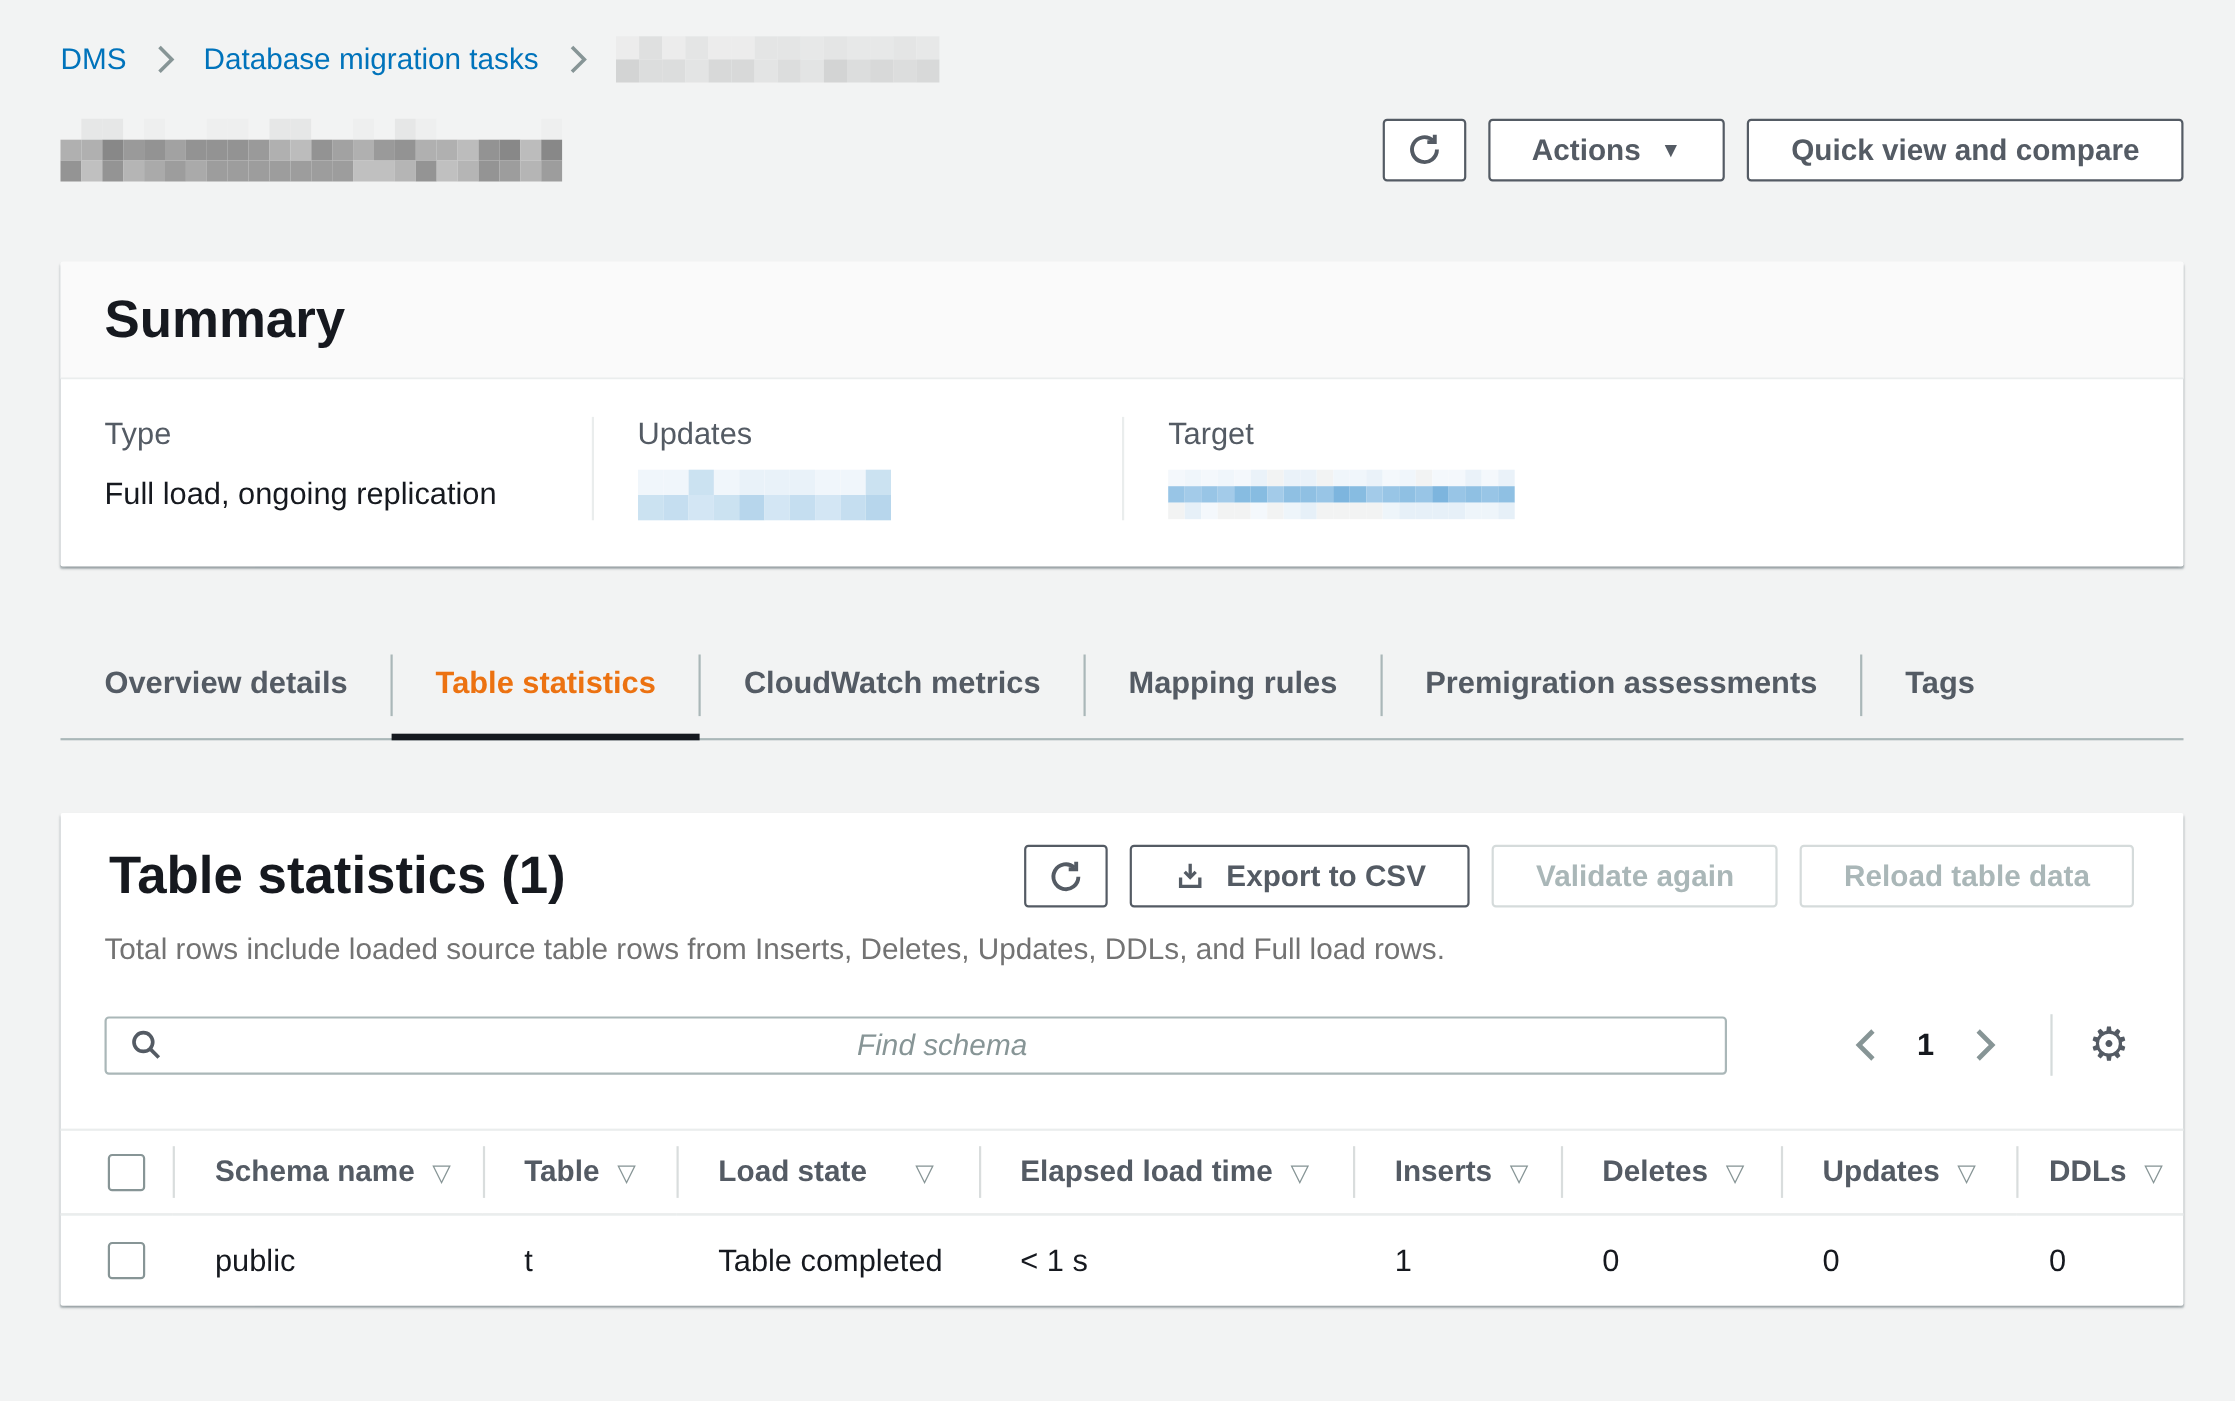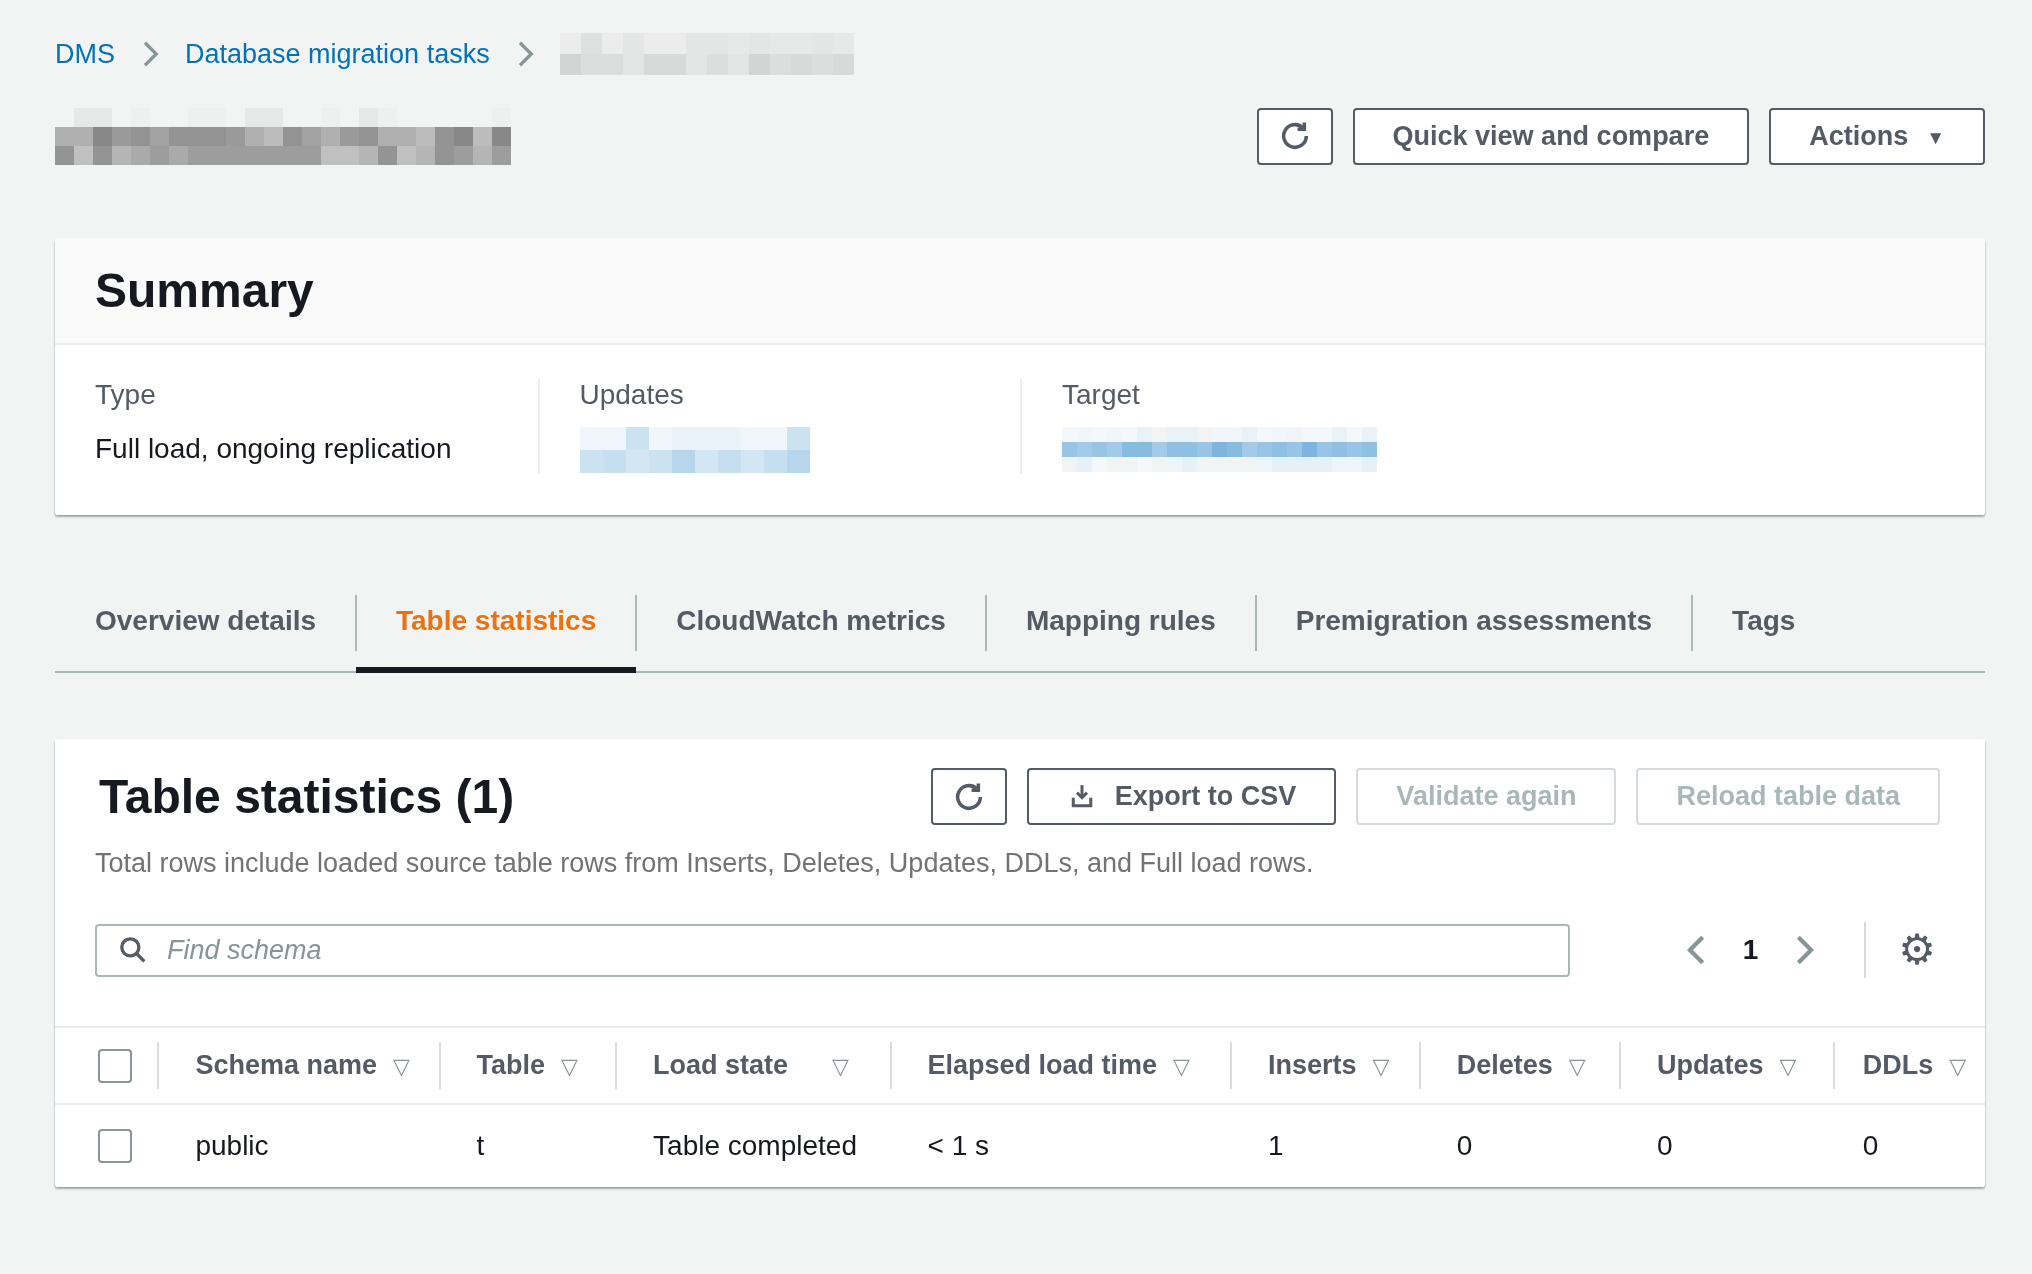--- a/index.html
+++ b/index.html
@@ -57,20 +57,21 @@
   .stats-title-row{display:flex;justify-content:space-between;align-items:center;}
   .stats-desc{margin-top:18px;font-size:27px;color:#737373;line-height:34px;}
   .search-row{display:flex;align-items:center;margin-top:42px;}
   .search-box{
     display:flex;align-items:center;gap:16px;flex:0 0 auto;width:1475px;height:53px;
     border:2px solid #aab7b8;border-radius:4px;background:#fff;padding:0 20px;box-sizing:border-box;
   }
   .search-box input{
     border:none;outline:none;flex:1;font-size:27px;color:#16191f;background:transparent;
     font-family:"Liberation Sans",sans-serif;
+    text-align:center;
   }
   .search-box input::placeholder{color:#879596;font-style:italic;}
   .pager{display:flex;align-items:center;margin-left:auto;gap:10px;}
   .pg-btn{background:none;border:none;padding:8px 14px;cursor:pointer;display:flex;align-items:center;}
   .pg-num{font-size:28px;font-weight:bold;color:#16191f;padding:0 10px;background:none;border:none;font-family:"Liberation Sans",sans-serif;}
   .pager-divider{width:2px;height:56px;background:#d5dbdb;margin:0 18px 0 24px;}
   .gear-btn{background:none;border:none;cursor:pointer;font-size:42px;color:#545b64;line-height:1;padding:0 4px;}
 
   .table-clip{overflow:hidden;margin-top:48px;border-top:2px solid #eaeded;}
   table{border-collapse:collapse;table-layout:fixed;}
@@ -126,25 +127,25 @@
         <span class="mrow"><span class="mcell" style="width: 19px; height: 19px; background: rgb(148, 148, 148);"></span><span class="mcell" style="width: 19px; height: 19px; background: rgb(192, 192, 192);"></span><span class="mcell" style="width: 19px; height: 19px; background: rgb(148, 148, 148);"></span><span class="mcell" style="width: 19px; height: 19px; background: rgb(181, 181, 181);"></span><span class="mcell" style="width: 19px; height: 19px; background: rgb(170, 170, 170);"></span><span class="mcell" style="width: 19px; height: 19px; background: rgb(157, 157, 157);"></span><span class="mcell" style="width: 19px; height: 19px; background: rgb(170, 170, 170);"></span><span class="mcell" style="width: 19px; height: 19px; background: rgb(157, 157, 157);"></span><span class="mcell" style="width: 19px; height: 19px; background: rgb(157, 157, 157);"></span><span class="mcell" style="width: 19px; height: 19px; background: rgb(157, 157, 157);"></span><span class="mcell" style="width: 19px; height: 19px; background: rgb(157, 157, 157);"></span><span class="mcell" style="width: 19px; height: 19px; background: rgb(157, 157, 157);"></span><span class="mcell" style="width: 19px; height: 19px; background: rgb(157, 157, 157);"></span><span class="mcell" style="width: 19px; height: 19px; background: rgb(157, 157, 157);"></span><span class="mcell" style="width: 19px; height: 19px; background: rgb(192, 192, 192);"></span><span class="mcell" style="width: 19px; height: 19px; background: rgb(192, 192, 192);"></span><span class="mcell" style="width: 19px; height: 19px; background: rgb(181, 181, 181);"></span><span class="mcell" style="width: 19px; height: 19px; background: rgb(148, 148, 148);"></span><span class="mcell" style="width: 19px; height: 19px; background: rgb(192, 192, 192);"></span><span class="mcell" style="width: 19px; height: 19px; background: rgb(181, 181, 181);"></span><span class="mcell" style="width: 19px; height: 19px; background: rgb(148, 148, 148);"></span><span class="mcell" style="width: 19px; height: 19px; background: rgb(157, 157, 157);"></span><span class="mcell" style="width: 19px; height: 19px; background: rgb(181, 181, 181);"></span><span class="mcell" style="width: 19px; height: 19px; background: rgb(157, 157, 157);"></span></span>
       </span>
     <div class="btn-group">
       <button class="btn icon-only" title="Refresh">
         <svg class="icon-svg" width="34" height="34" viewBox="0 0 24 24">
           <path d="M20 12a8 8 0 1 1-2.6-5.9" fill="none" stroke="currentColor" stroke-width="2.5"></path>
           <path d="M18.6 2.4v4.8h-4.8" fill="none" stroke="currentColor" stroke-width="2.5"></path>
         </svg>
       </button>
       <button class="btn">
-        <span>Quick view and compare</span>
+        <span>Actions</span>
+        <span class="caret">▼</span>
       </button>
       <button class="btn">
-        <span>Actions</span>
-        <span class="caret">▼</span>
+        <span>Quick view and compare</span>
       </button>
     </div>
   </div>
 
   <section class="panel summary-panel">
     <div class="panel-header">
       <h2 class="panel-title" style="margin:0">Summary</h2>
     </div>
     <div class="summary-grid">
       <div class="field">

